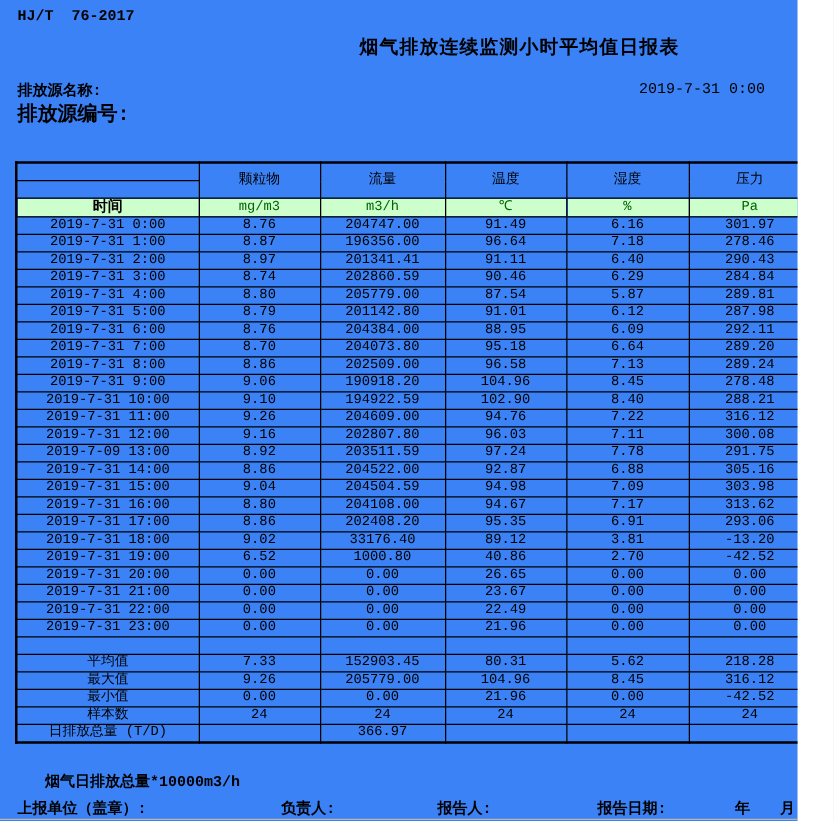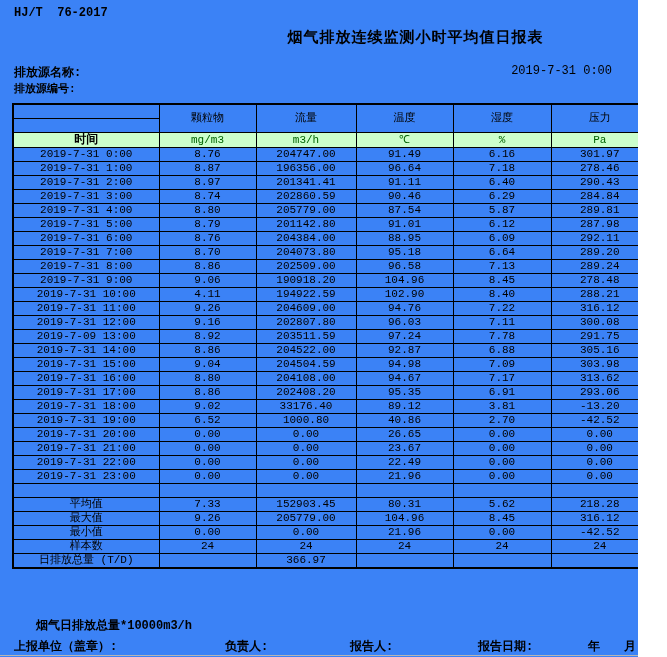--- a/index.html
+++ b/index.html
@@ -4,24 +4,24 @@
 <style>
   html,body{margin:0;padding:0;background:#fff;}
   .page{
     position:relative;width:638px;height:657px;background:#3b82f6;
     font-family:Liberation Mono, monospace;color:#000;overflow:hidden;
   }
   .std{position:absolute;left:14px;top:6px;font-size:12px;font-weight:bold;white-space:pre;}
   .title-wrap{position:absolute;left:14px;top:28px;width:667px;text-align:center;padding-left:46px;}
   .title{position:relative;left:22px;font-size:15px;font-weight:bold;letter-spacing:1px;}
   .src-name{position:absolute;left:14px;top:64px;font-size:12px;font-weight:bold;}
-  .src-code{position:absolute;left:14px;top:81px;font-size:11px;font-weight:bold;}
+  .src-code{position:absolute;left:14px;top:81px;font-size:16px;font-weight:bold;}
   .rep-date{position:absolute;right:26px;top:64px;font-size:12px;}
   table.report{
-    position:absolute;left:12px;top:103px;width:636px;
+    position:absolute;left:12px;top:129px;width:636px;
     border-collapse:collapse;table-layout:fixed;border:2px solid #000;
   }
   table.report td{
     border:1px solid #000;padding:0;height:13px;line-height:13px;
     font-size:11px;text-align:center;white-space:nowrap;overflow:hidden;
   }
   tr.hsplit td{height:13px;}
   td.pol{font-size:12px;height:27px;line-height:27px;}
   tr.unit-row td{height:14px;line-height:14px;}
   tr.unit-row td.time-h{font-weight:bold;font-size:12px;color:#000;}
@@ -157,21 +157,21 @@
         <tr>
           <td>2019-7-31 9:00</td>
           <td>9.06</td>
           <td>190918.20</td>
           <td>104.96</td>
           <td>8.45</td>
           <td>278.48</td>
         </tr>
         <tr>
           <td>2019-7-31 10:00</td>
-          <td>4.11</td>
+          <td>9.10</td>
           <td>194922.59</td>
           <td>102.90</td>
           <td>8.40</td>
           <td>288.21</td>
         </tr>
         <tr>
           <td>2019-7-31 11:00</td>
           <td>9.26</td>
           <td>204609.00</td>
           <td>94.76</td>

